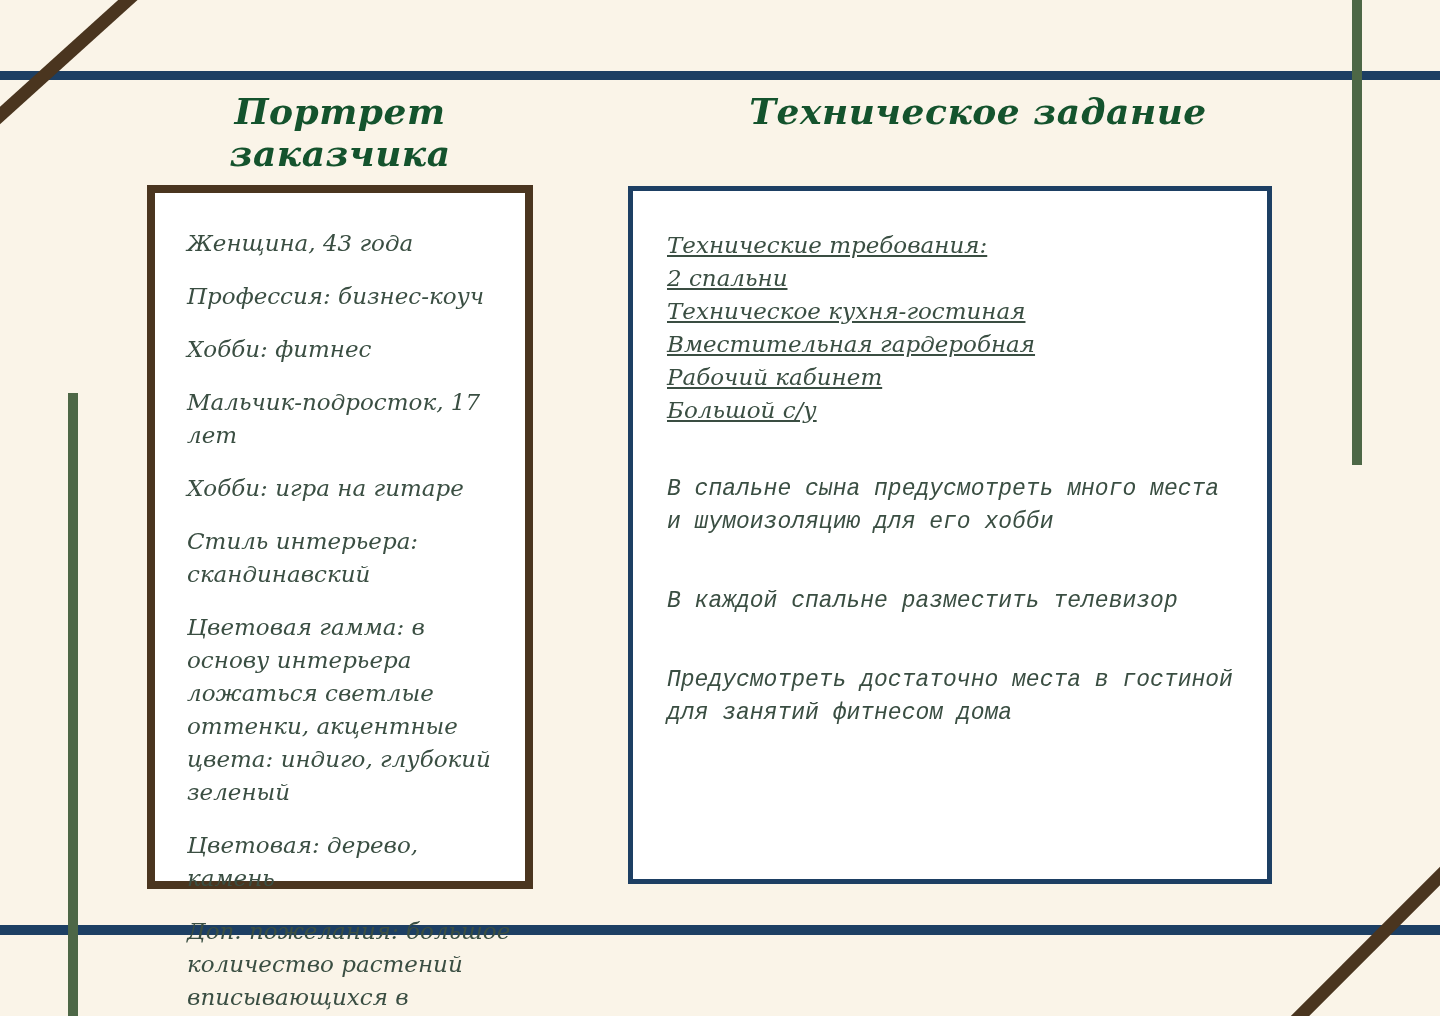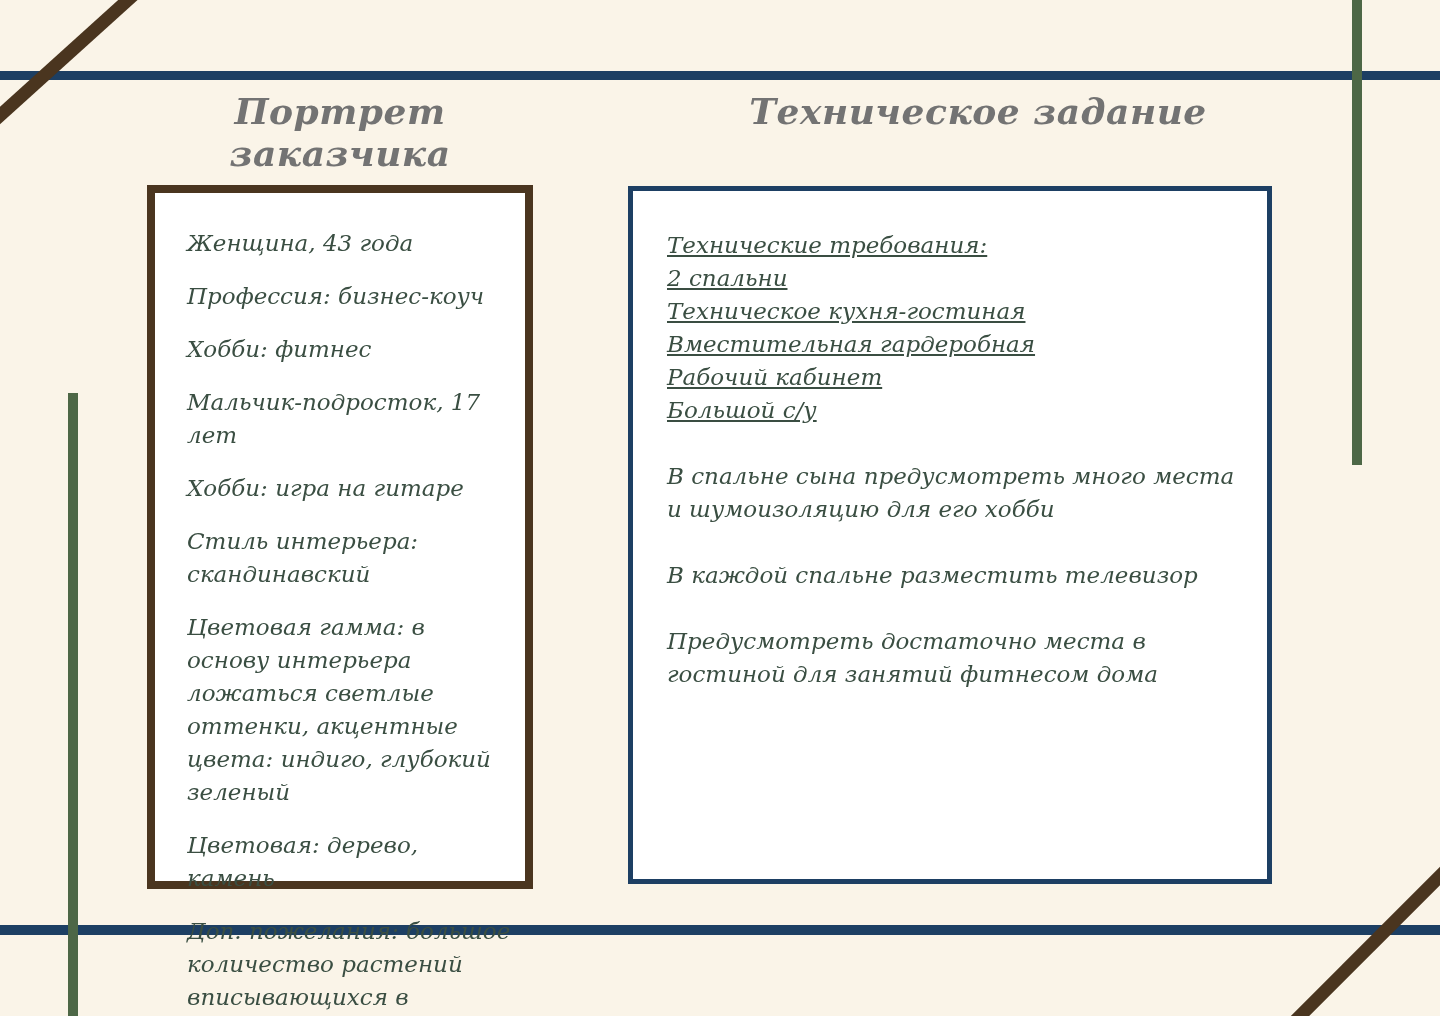--- a/index.html
+++ b/index.html
@@ -45,21 +45,21 @@
   }
 
   
   .title {
     position: absolute;
     top: 90px;
     text-align: center;
     font-size: 36px;
     font-weight: 700;
     letter-spacing: 0.5px;
-    color: #737373;
+    color: #14532d;
   }
   .title.left  { left: 147px; width: 386px; }
   .title.right { left: 656px; width: 644px; }
 
   
   .box {
     position: absolute;
     background: #ffffff;
   }
   .box.portrait {
@@ -78,21 +78,21 @@
   .box p, .box .line {
     font-size: 23px;
     line-height: 33px;
     color: #3a4e42;
   }
 
   .portrait p { margin-bottom: 20px; }
   .portrait p:last-child { margin-bottom: 0; }
 
   .brief .tech-block { margin-top: 8px; text-decoration: underline; }
-  .brief .note { margin-top: 33px; }
+  .brief .note { margin-top: 46px; font-family: Liberation Mono, monospace; }
 </style>
 </head>
 <body>
 
 <div class="rule top"></div>
 <div class="rule bottom"></div>
 
 <div class="v-accent left"></div>
 <div class="v-accent right"></div>
 

